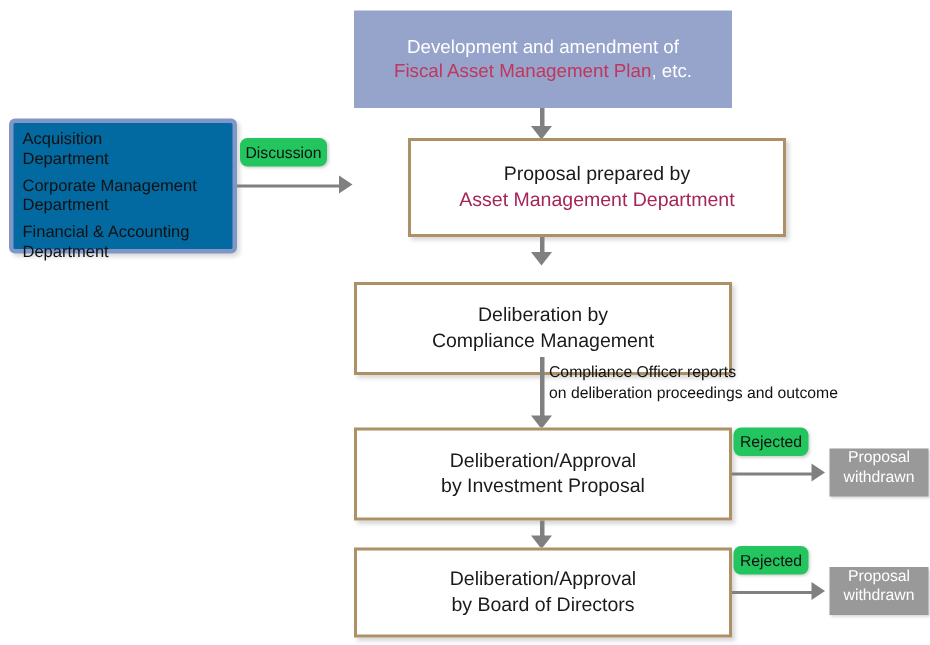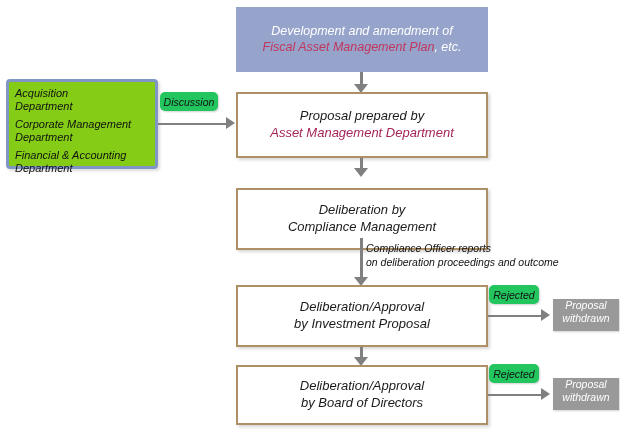--- a/index.html
+++ b/index.html
@@ -13,21 +13,20 @@
     font-family: "Liberation Sans", sans-serif;
     position: relative;
     overflow: hidden;
     color: #1a1a1a;
   }
   #canvas {
     position: absolute;
     left: 0; top: 0;
     width: 620px;
     height: 430px;
-    font-style: italic;
   }
 
   
   .header-banner {
     position: absolute;
     left: 236px;
     top: 7px;
     width: 252px;
     height: 65px;
     background: #96a3cb;
@@ -64,33 +63,33 @@
     justify-content: center;
     line-height: 1.3;
     box-shadow: 2px 2px 3px rgba(0,0,0,0.16);
   }
   .pbox .l1, .pbox .l2 {
     font-size: 13px;
     white-space: nowrap;
   }
   .pbox .l2.accent { color: #a5255a; }
 
-  #box-proposal   { top: 92px;  height: 66px; }
+  #box-proposal   { top: 92px;  height: 66px; margin-left: 36px; }
   #box-compliance { top: 176px; height: 62px; margin-top: 12px; }
   #box-investment { top: 285px; height: 62px; }
   #box-board      { top: 365px; height: 60px; }
 
   
   .dept-group {
     position: absolute;
     left: 6px;
     top: 79px;
     width: 152px;
     height: 90px;
-    background: #84cc16;
+    background: #0369a1;
     border: 3px solid #8096c8;
     border-radius: 4px;
     box-sizing: border-box;
     padding: 5px 6px 0 6px;
     box-shadow: 2px 2px 3px rgba(0,0,0,0.14);
   }
   .dept-item {
     font-size: 11px;
     line-height: 1.18;
     margin-bottom: 5px;

